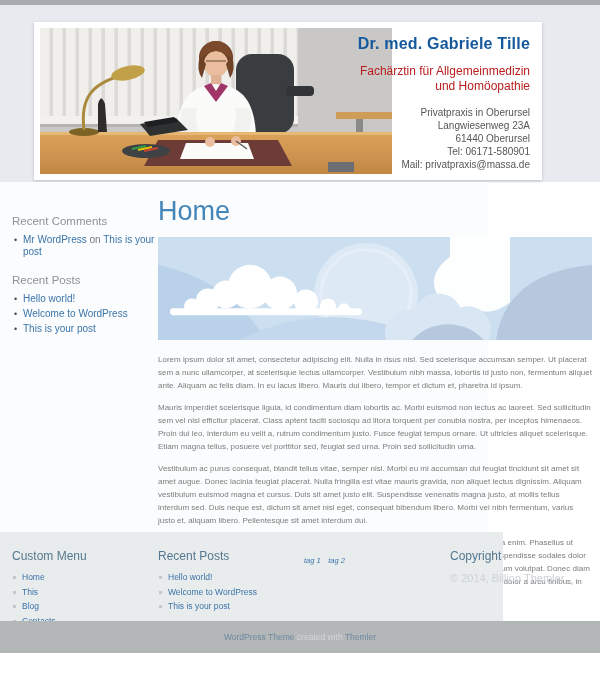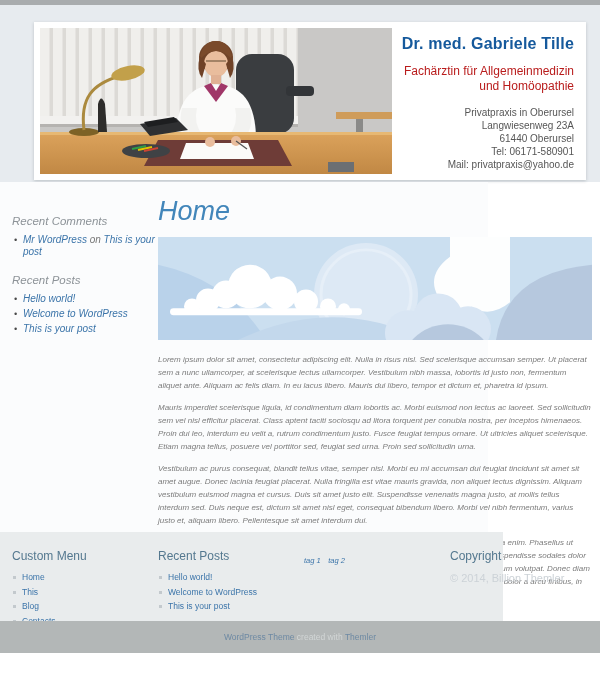--- a/index.html
+++ b/index.html
@@ -2,30 +2,30 @@
 <html><head>
 <meta charset="utf-8">
 <style>
   * { margin:0; padding:0; box-sizing:border-box; }
   html,body { background:#ffffff; }
   body { font-family:"Liberation Sans", sans-serif; }
   .page { position:relative; width:600px; height:683px; background:#ffffff; overflow:hidden; margin:0 auto; }
 
   .topstrip { position:absolute; left:0; top:0; width:600px; height:5px; background:#a9acae; }
   .header-zone { position:absolute; left:0; top:5px; width:600px; height:177px; background:#e7ebef; }
-  .header-card { position:absolute; left:34px; top:17px; width:552px; height:158px; background:#ffffff;
+  .header-card { position:absolute; left:34px; top:17px; width:508px; height:158px; background:#ffffff;
                  box-shadow:0 1px 3px rgba(60,70,80,0.25); }
   .photo { position:absolute; left:6px; top:6px; width:352px; height:146px; overflow:hidden; }
   .photo svg { display:block; width:100%; height:100%; }
   .header-text { position:absolute; right:12px; top:13px; width:210px; text-align:right; }
   .site-title { font-size:16px; font-weight:bold; color:#15599c; letter-spacing:0.2px; }
   .site-subtitle { margin-top:11px; font-size:12px; color:#b91c1c; line-height:15px; }
   .site-address { margin-top:12px; font-size:10px; color:#565656; line-height:13px; }
 
-  .content { position:absolute; left:0; top:182px; width:488px; height:350px; background:#fbfcfd;font-style:italic; }
+  .content { position:absolute; left:0; top:182px; width:488px; height:350px; background:#fbfcfd; }
   .sidebar { position:absolute; left:12px; top:33px; width:146px; }
   .widget-heading { font-size:11.5px; font-weight:normal; color:#8d9398; margin:0 0 7px 0; }
   .sidebar ul { list-style:none; margin:0 0 16px 0; }
   .sidebar li { font-size:10px; line-height:12px; margin:0 0 3px 0; padding-left:11px; position:relative; color:#777; }
   .sidebar li::before { content:"•"; position:absolute; left:2px; top:0; color:#4a4a4a; font-size:9px; }
   a.link { color:#3b74a9; text-decoration:none; cursor:pointer; }
 
   .main-col { position:absolute; left:158px; top:14px; width:434px; }
   .page-title { font-size:27px; font-weight:normal; color:#4286ba; margin:0 0 10px 0; }
   .banner { width:434px; height:103px; margin:0 0 13px 0; overflow:hidden; }
@@ -114,21 +114,21 @@
         <div class="site-title">Dr. med. Gabriele Tille</div>
         <div class="site-subtitle">
           <span>Fachärztin für Allgemeinmedizin</span><br>
           <span>und Homöopathie</span>
         </div>
         <div class="site-address">
           <div>Privatpraxis in Oberursel</div>
           <div>Langwiesenweg 23A</div>
           <div>61440 Oberursel</div>
           <div>Tel: 06171-580901</div>
-          <div>Mail: privatpraxis@yahoo.de</div>
+          <div>Mail: privatpraxis@massa.de</div>
         </div>
       </div>
 
     </div>
   </div>
 
   <div class="content">
 
     <aside class="sidebar">
       <h3 class="widget-heading">Recent Comments</h3>

